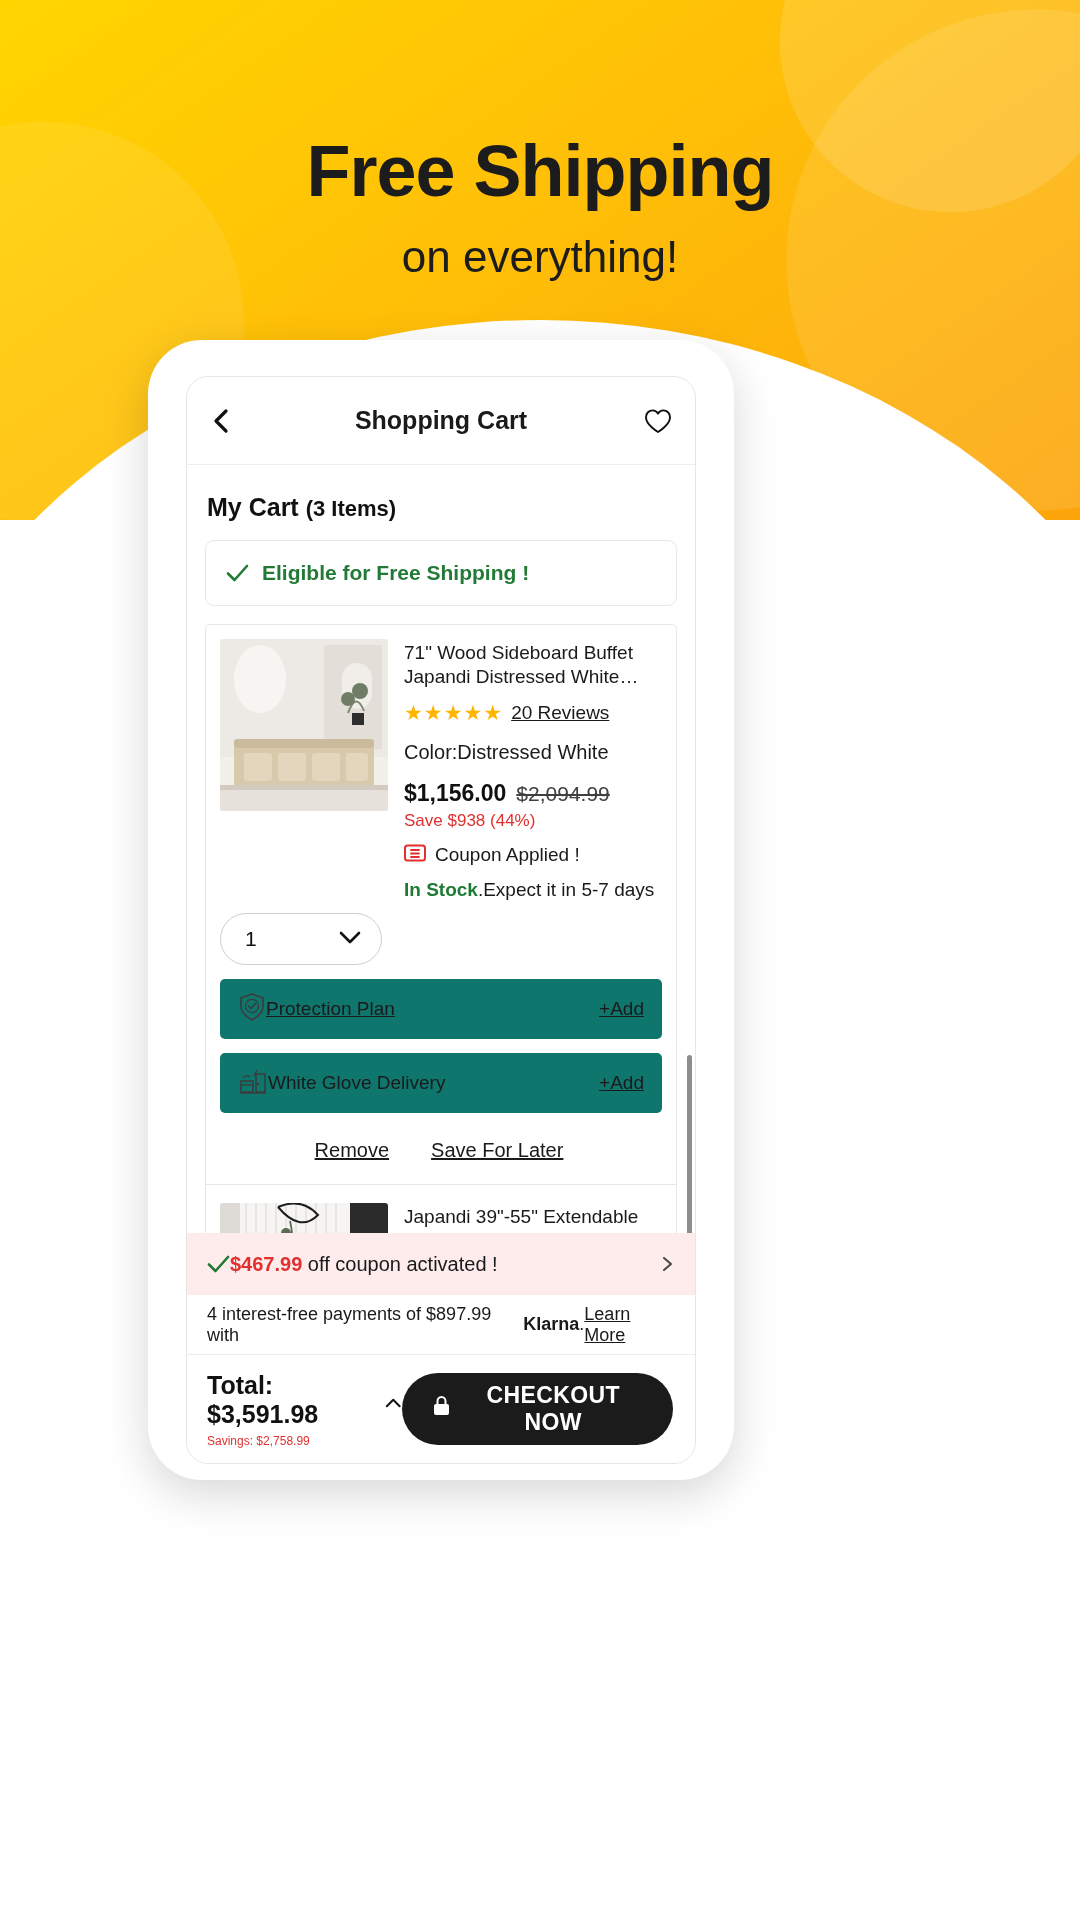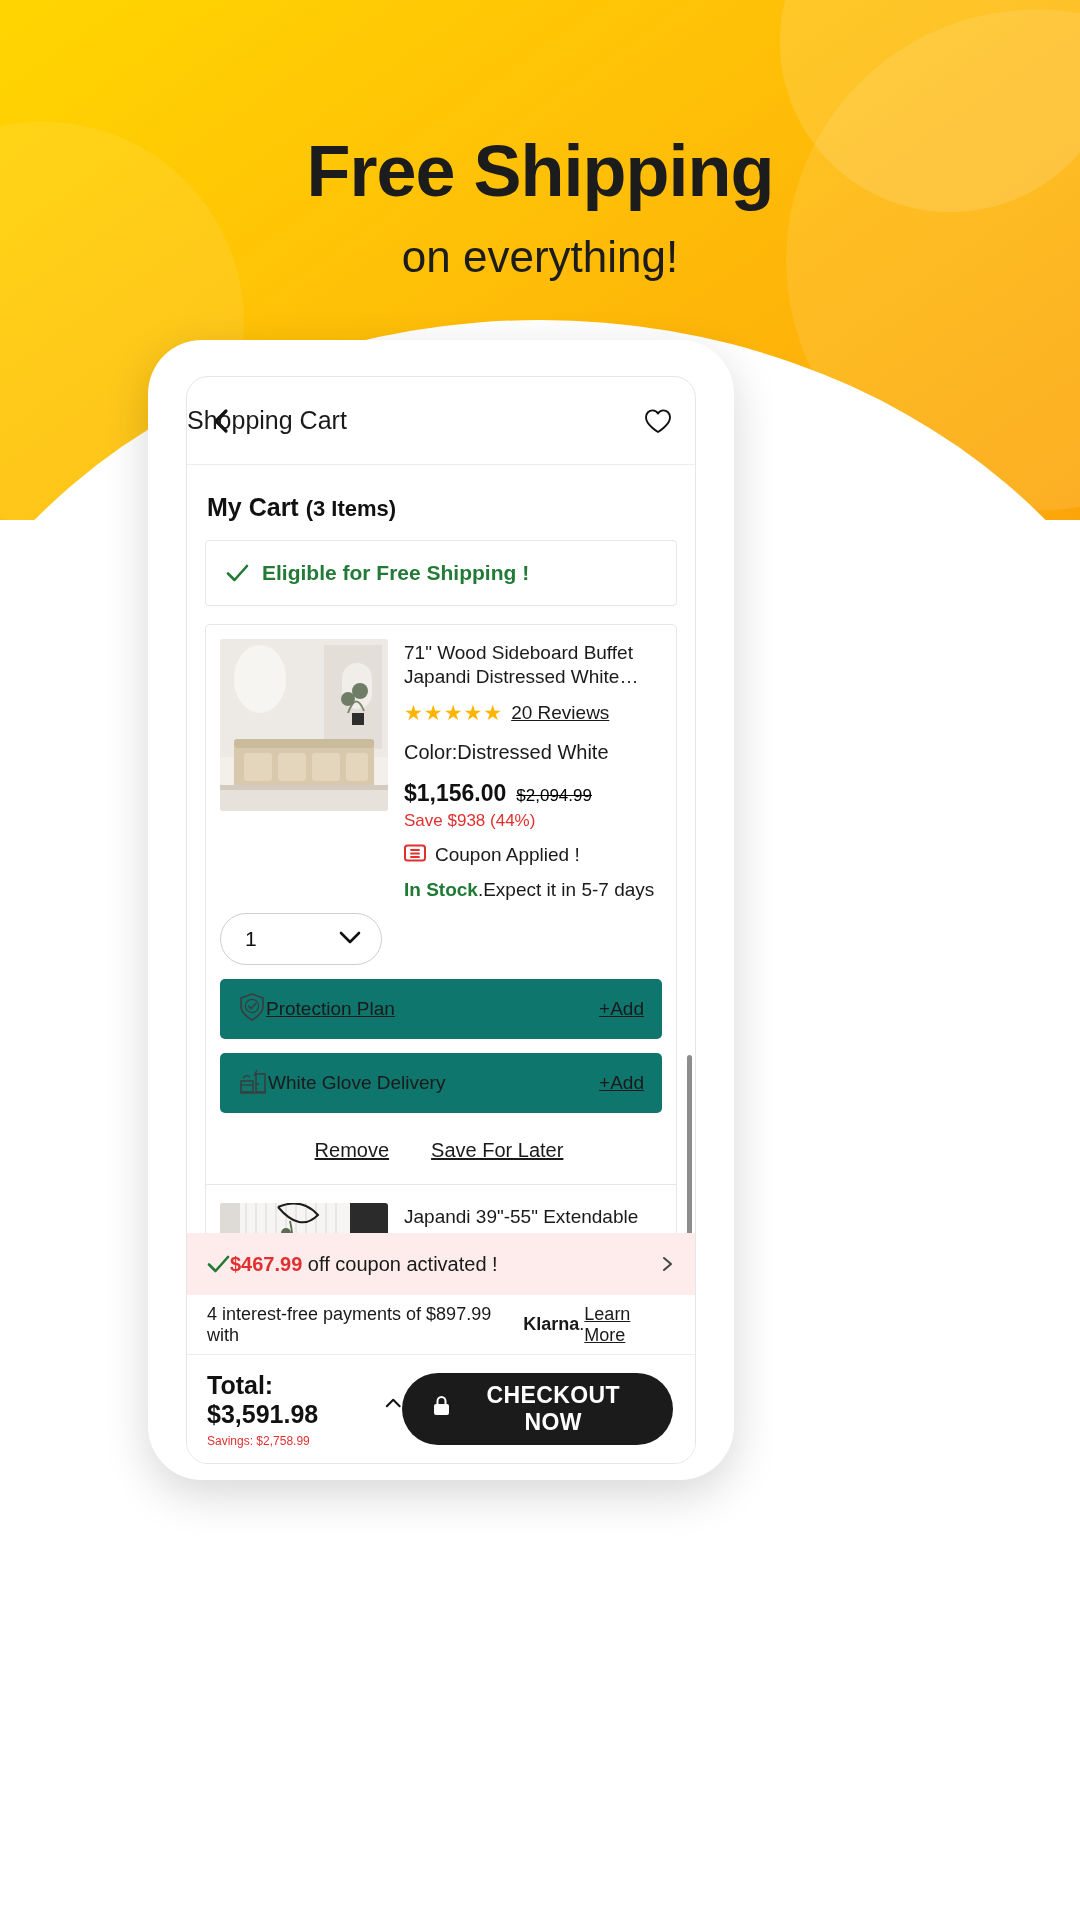--- a/index.html
+++ b/index.html
@@ -66,21 +66,22 @@
   .app-header {
     height: 88px; flex: 0 0 88px;
     display: flex; align-items: center;
     padding: 0 22px;
     border-bottom: 1px solid #ededed;
     position: relative;
   }
   .back-chevron { width: 26px; height: 26px; }
   .app-title {
     position: absolute; left: 0; right: 0;
-    font-size: 25px; color: #1a1a1a; font-weight: 400;
+    text-align: center;
+    font-size: 25px; color: #1a1a1a; font-weight: 700;
   }
   .heart-btn { margin-left: auto; width: 30px; height: 30px; z-index: 2; }
 
   
   .body-scroll {
     flex: 1 1 auto;
     padding: 0 18px;
     overflow: hidden;
     position: relative;
   }
@@ -90,21 +91,21 @@
     background: #8d8d8d; border-radius: 3px;
   }
 
   .cart-heading {
     font-size: 25px; color: #111; font-weight: 700;
     padding: 28px 0 18px 2px;
   }
   .cart-heading .count { font-weight: 700; font-size: 22px; }
 
   .ship-banner {
-    border: 1px solid #e7e7e7; border-radius: 4px;
+    border: 1px solid #e7e7e7; border-radius: 9px;
     height: 66px;
     display: flex; align-items: center; gap: 13px;
     padding-left: 20px;
   }
   .check-green { width: 23px; height: 20px; }
   .ship-text { color: #227a36; font-size: 21px; font-weight: 700; }
 
   
   .item-card {
     border: 1px solid #e7e7e7; border-radius: 5px;
@@ -123,21 +124,21 @@
   .item-name {
     font-size: 19px; color: #1a1a1a; line-height: 1.26;
     max-height: 50px; overflow: hidden;
   }
   .rating-row { display: flex; align-items: center; gap: 8px; margin-top: 12px; }
   .stars { color: #FFB400; font-size: 21px; letter-spacing: 1px; }
   .reviews { font-size: 19px; color: #1a1a1a; text-decoration: underline; }
   .color-row { font-size: 20px; color: #1a1a1a; margin-top: 16px; }
   .price-row { margin-top: 16px; display: flex; align-items: baseline; gap: 10px; flex-wrap: wrap; }
   .price-now { font-size: 23px; font-weight: 700; color: #111; }
-  .price-was { font-size: 17px; color: #000000; text-decoration: line-through; }
+  .price-was { font-size: 21px; color: #404040; text-decoration: line-through; }
   .save-line { font-size: 17px; color: #e0302f; margin-top: 4px; }
   .coupon-row { display: flex; align-items: center; gap: 9px; margin-top: 13px; }
   .coupon-text { font-size: 19px; color: #1a1a1a; }
   .stock-row { margin-top: 13px; font-size: 19px; color: #1a1a1a; }
   .stock-strong { color: #1f7a34; font-weight: 700; }
 
   .qty-select {
     margin-top: 12px;
     width: 162px; height: 52px;
     border: 1px solid #cfcfcf; border-radius: 26px;

